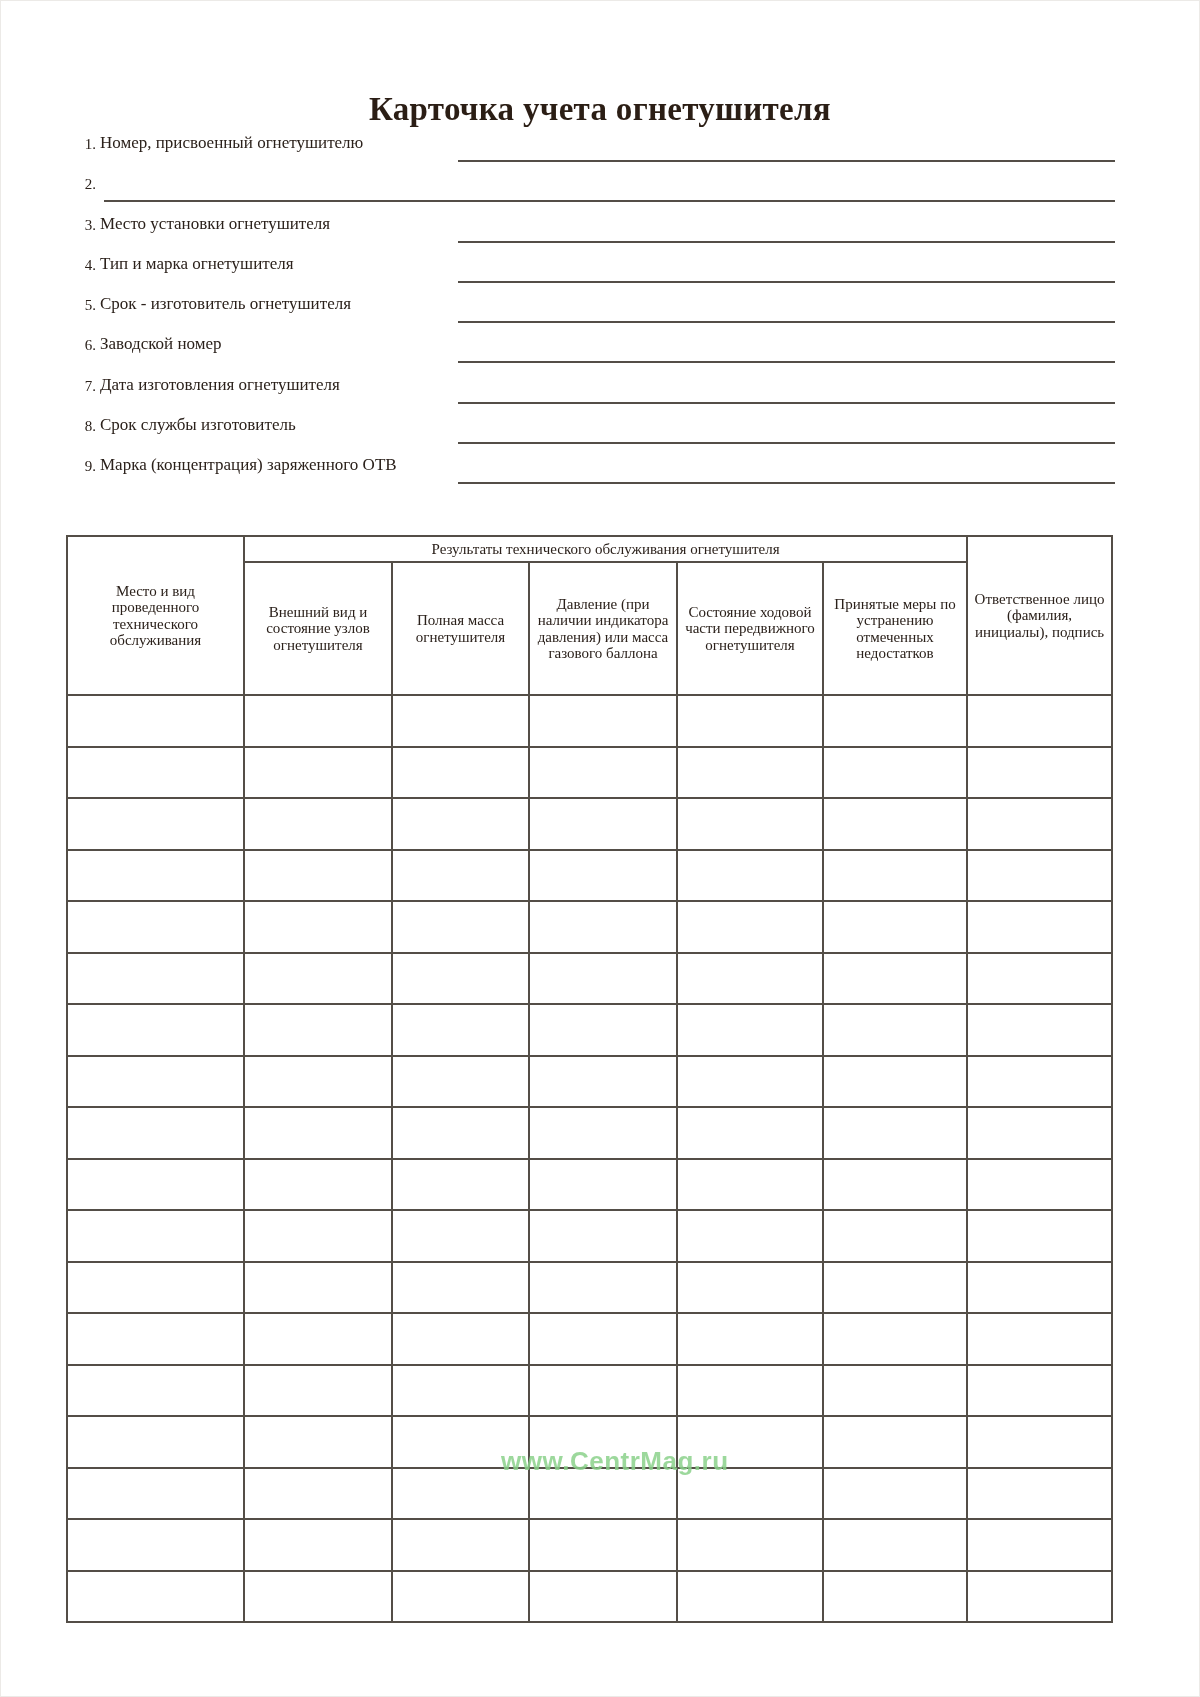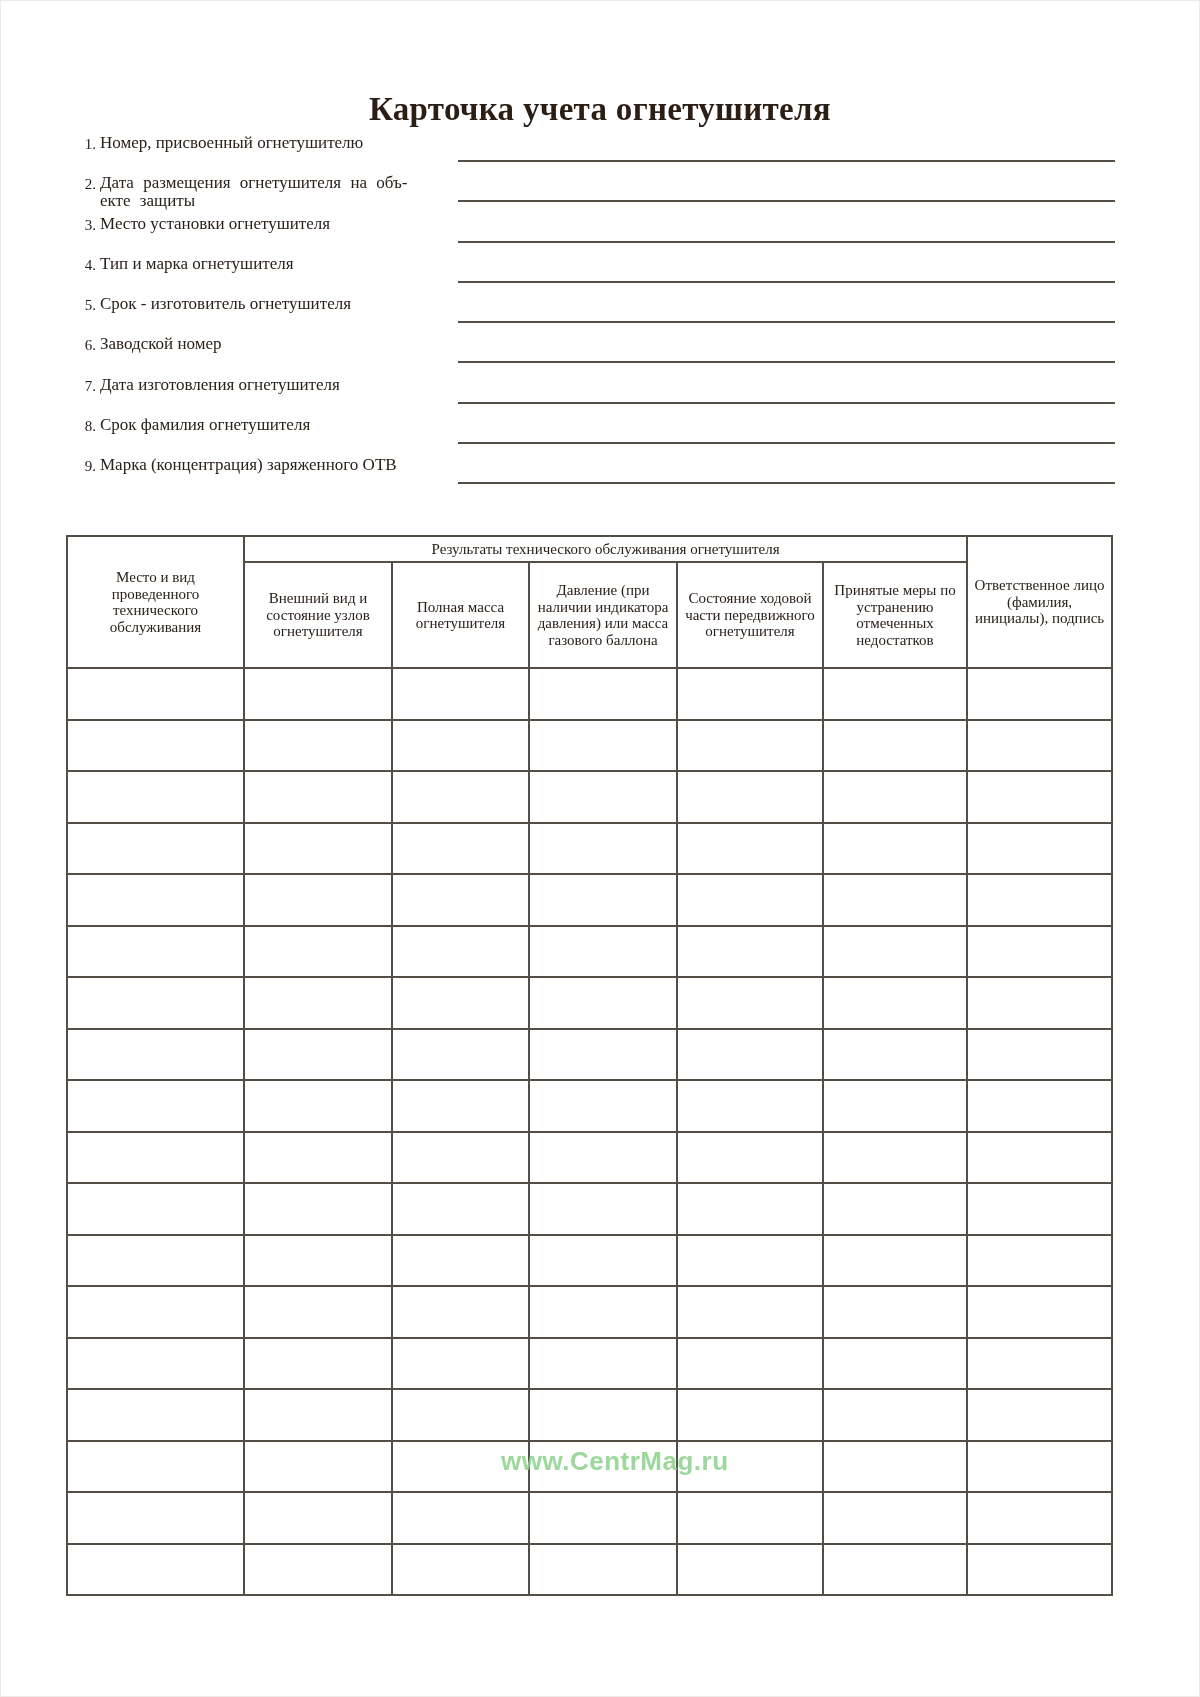--- a/index.html
+++ b/index.html
@@ -55,21 +55,21 @@
   }
   .mtable th,.mtable td{
     border:2px solid #544e47;
     font-weight:normal;
     font-size:15px;line-height:16.5px;
     text-align:center;vertical-align:middle;
     padding:1px 5px;
     overflow:hidden;
   }
   tr.gh{height:26px;}
-  tr.sh{height:106px;}
+  tr.sh{height:133px;}
   .mtable tbody tr{height:51.5px;}
   
   .watermark{
     position:absolute;left:501px;top:1448px;
     font-family:"Liberation Sans","DejaVu Sans",sans-serif;
     font-weight:bold;
     font-size:26px;line-height:26px;
     letter-spacing:0.5px;
     color:rgba(139,209,139,0.85);
     pointer-events:none;
@@ -83,22 +83,20 @@
   <h1 class="title">Карточка учета огнетушителя</h1>
 
   <div class="fields">
     <div class="frow">
       <span class="fnum">1.</span>
       <span class="flabel">Номер, присвоенный огнетушителю</span>
       <span class="fline"></span>
     </div>
     <div class="frow">
       <span class="fnum">2.</span>
-      <span class="flabel">Дата размещения огнетушителя на объ-
-екте защиты</span>
       <span class="fline"></span>
     </div>
     <div class="frow">
       <span class="fnum">3.</span>
       <span class="flabel">Место установки огнетушителя</span>
       <span class="fline"></span>
     </div>
     <div class="frow">
       <span class="fnum">4.</span>
       <span class="flabel">Тип и марка огнетушителя</span>
@@ -114,21 +112,21 @@
       <span class="flabel">Заводской номер</span>
       <span class="fline"></span>
     </div>
     <div class="frow">
       <span class="fnum">7.</span>
       <span class="flabel">Дата изготовления огнетушителя</span>
       <span class="fline"></span>
     </div>
     <div class="frow">
       <span class="fnum">8.</span>
-      <span class="flabel">Срок фамилия огнетушителя</span>
+      <span class="flabel">Срок службы изготовитель</span>
       <span class="fline"></span>
     </div>
     <div class="frow">
       <span class="fnum">9.</span>
       <span class="flabel">Марка (концентрация) заряженного ОТВ</span>
       <span class="fline"></span>
     </div>
   </div>
 
   <table class="mtable">

